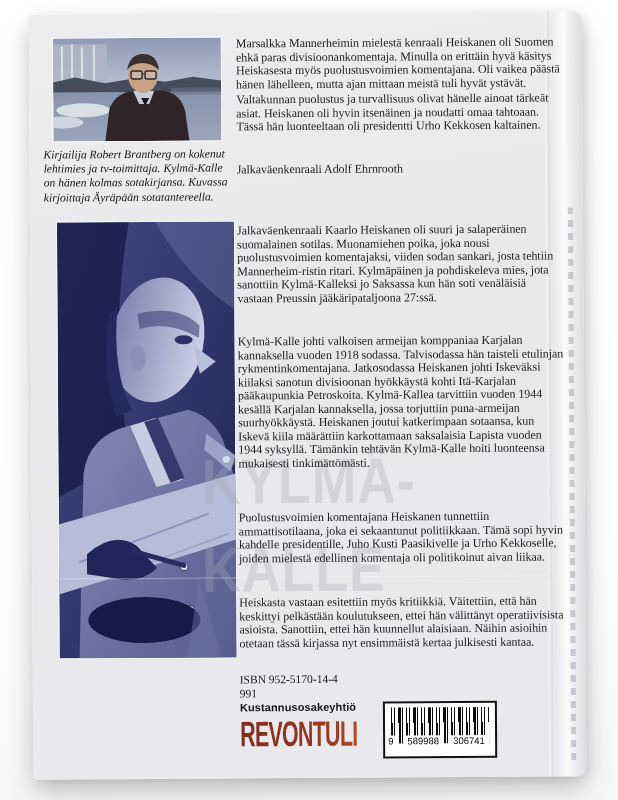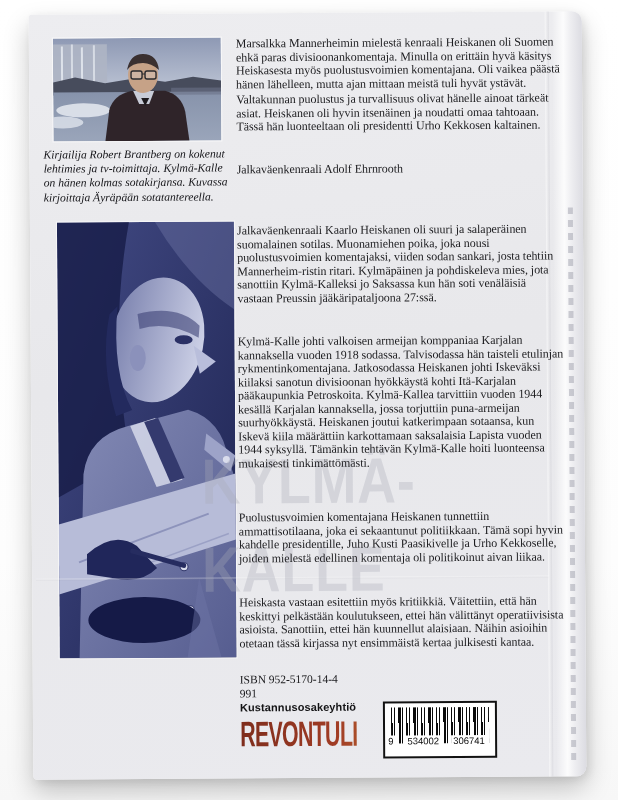--- a/index.html
+++ b/index.html
@@ -179,21 +179,21 @@
         <div>991</div>
       </div>
       <div class="block pubname">Kustannusosakeyhtiö</div>
       <div class="block publogo">REVONTULI</div>
     </div>
 
     <div class="barcode">
       <div class="bars"></div>
       <div class="bc-digits">
         <span class="bc-lead">9</span>
-        <span>534002</span>
+        <span>589988</span>
         <span>306741</span>
       </div>
     </div>
 
     <div class="crease"></div>
     <div class="spine-fold"></div>
     <div class="pages-edge"></div>
     <div class="page-dashes"></div>
   </div>
 </div>

